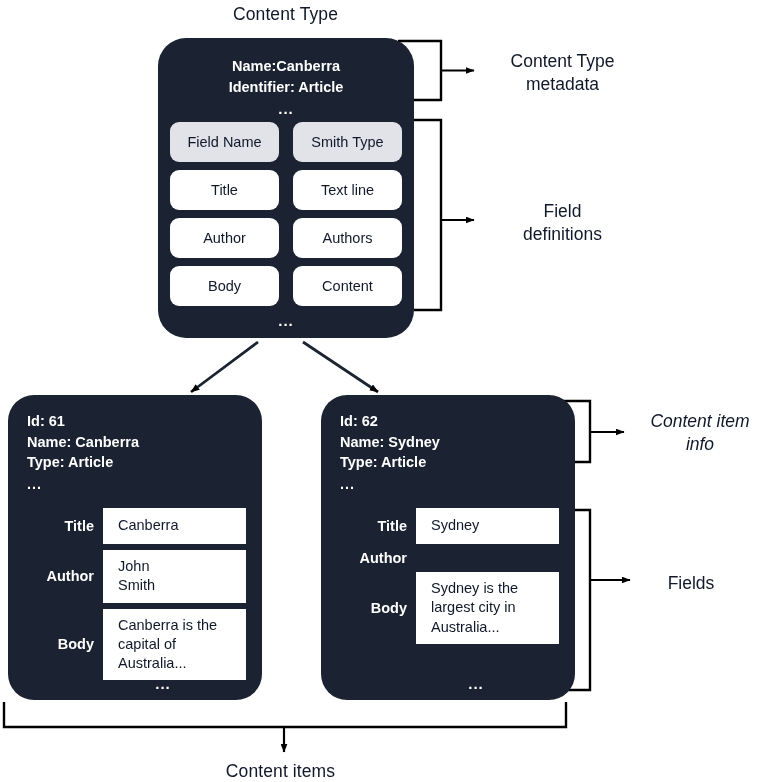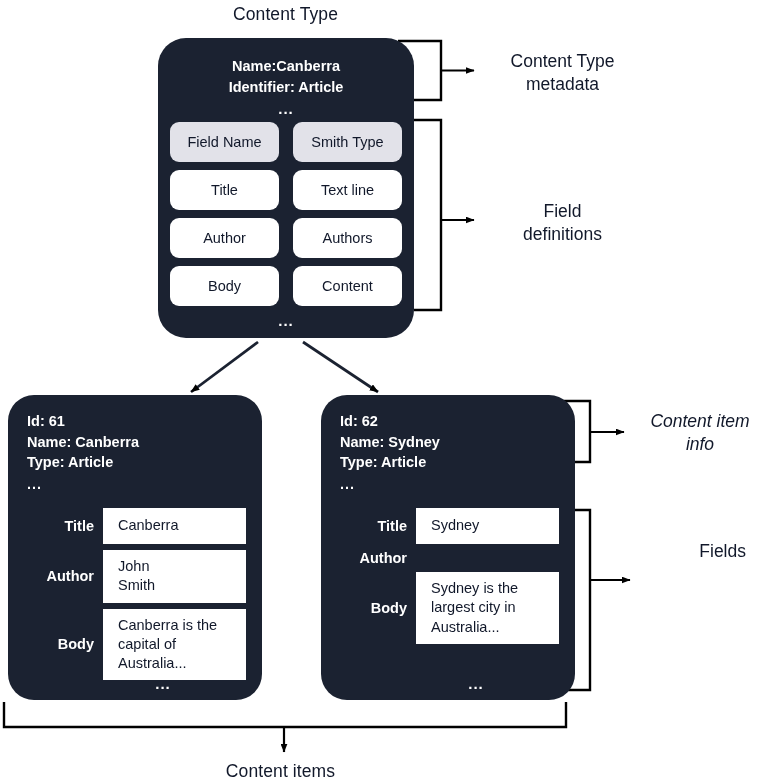--- a/index.html
+++ b/index.html
@@ -71,21 +71,21 @@
   .side-label {
     position: absolute;
     font-size: 17.5px;
     color: #11182a;
     line-height: 1.3;
     text-align: center;
   }
   #label-ct-metadata { left: 480px; top: 50px;  width: 165px; }
   #label-field-defs  { left: 480px; top: 200px; width: 165px; }
   #label-item-info   { left: 630px; top: 410px; width: 140px; text-align: center; font-style: italic; }
-  #label-fields      { left: 636px; top: 540px; width: 110px; text-align: right; }
+  #label-fields      { left: 636px; top: 572px; width: 110px; text-align: center; }
 
   
   .ct-meta {
     position: absolute;
     left: 0;
     top: 18px;
     width: 100%;
     text-align: center;
     color: #ffffff;
     font-size: 14.5px;

